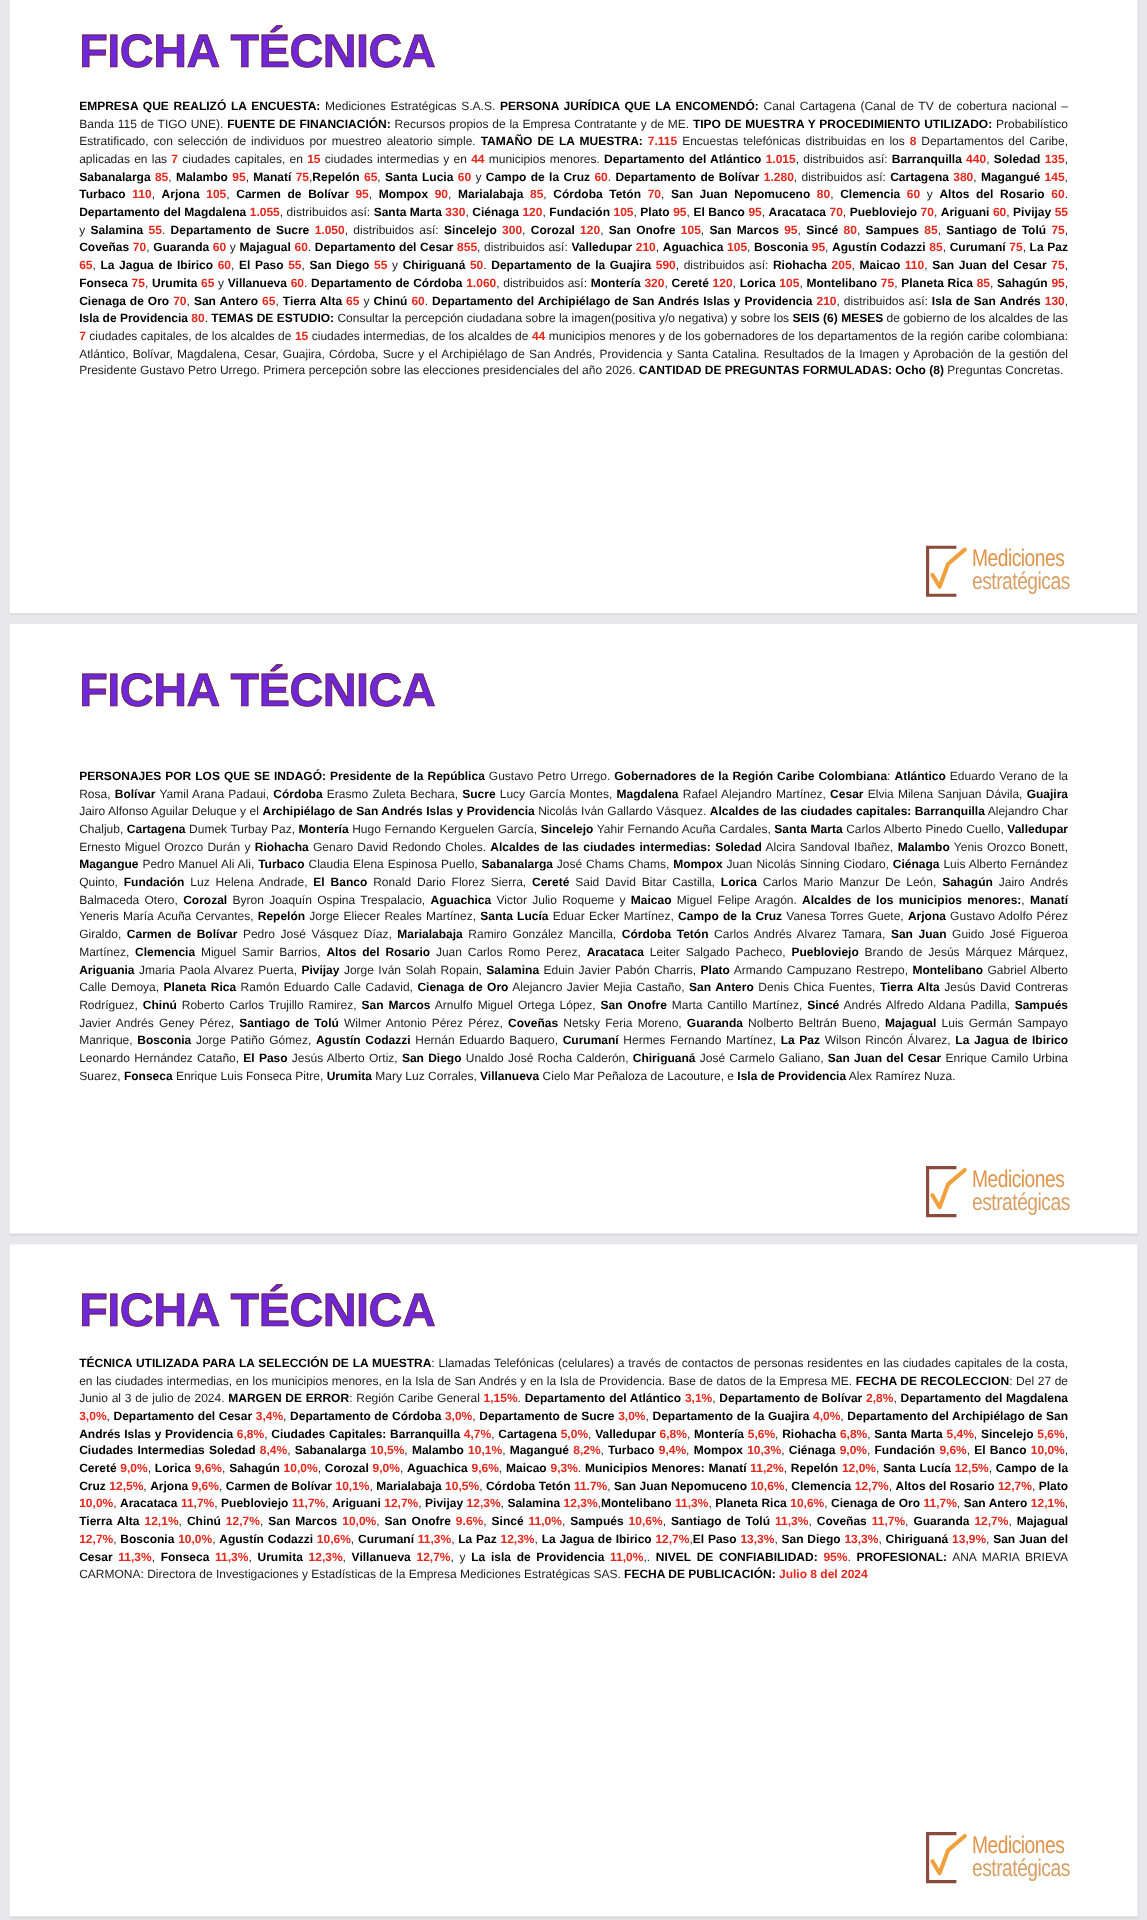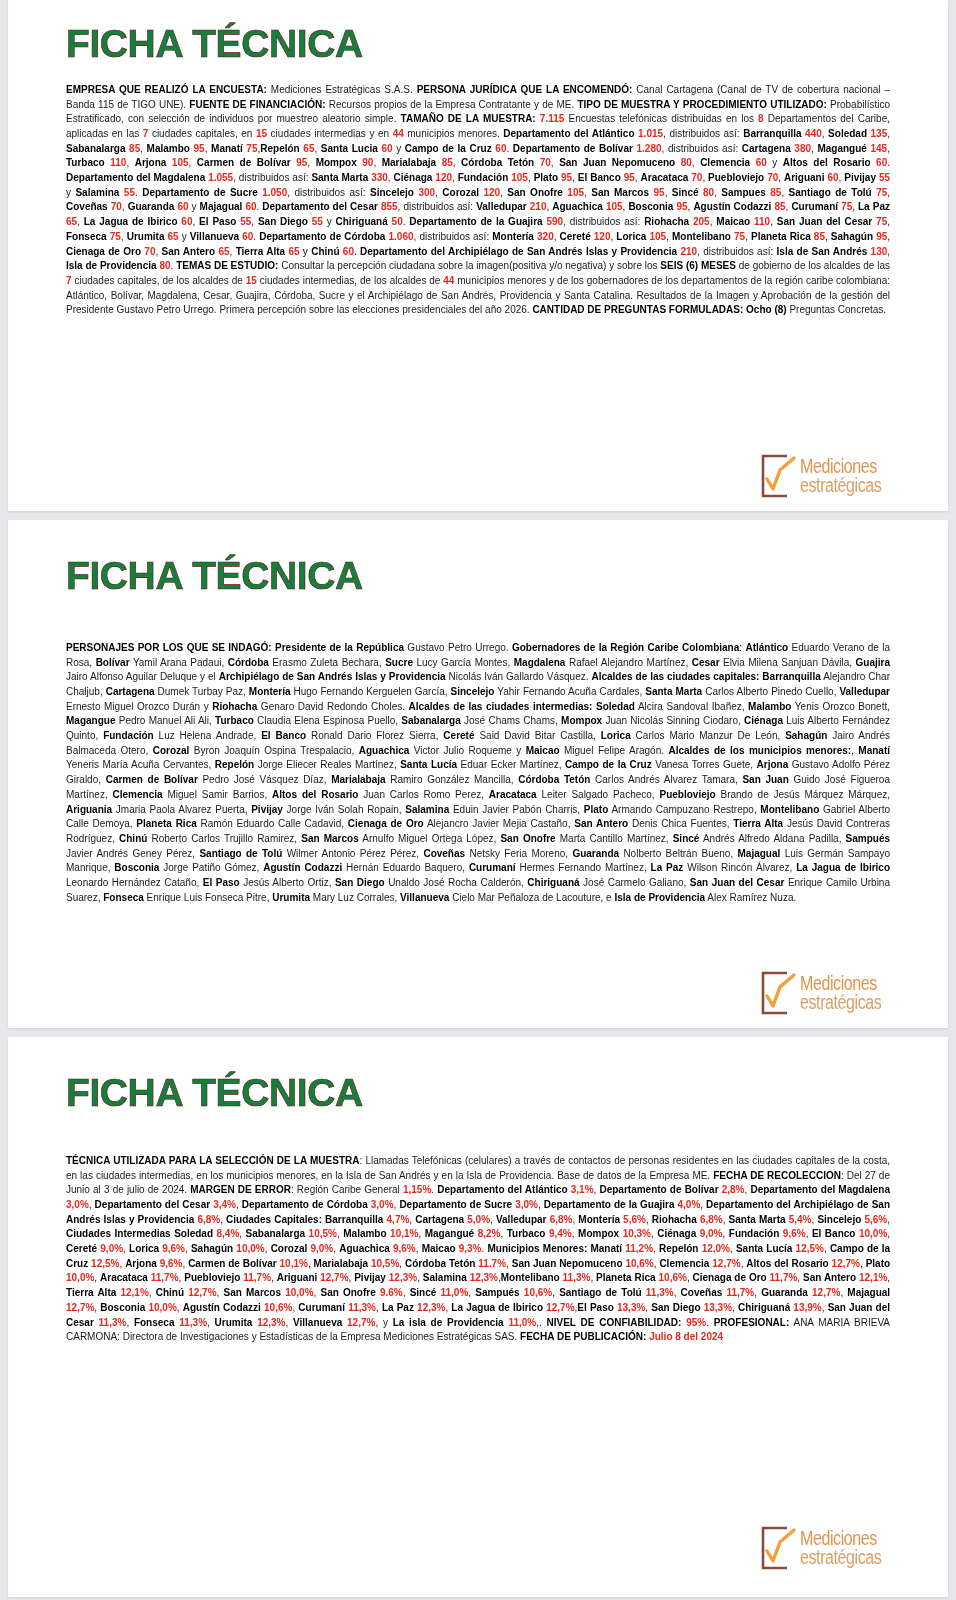--- a/index.html
+++ b/index.html
@@ -32,49 +32,49 @@
   }
   .card-1 { height: 511px; }
   .card-2 { height: 508px; }
   .card-3 { height: 560px; }
 
   .card-title {
     font-family: "Liberation Sans", sans-serif;
     font-size: 39px;
     line-height: 1.05;
     font-weight: bold;
-    color: #15803d;
+    color: #6d28d9;
     letter-spacing: -0.4px;
     margin: 8px 0 0 58px;
     padding: 0;
     -webkit-text-stroke: 0.6px #6b1014;
   }
   .card-1 .card-title { margin-top: 10px; }
   .card-2 .card-title { margin-top: 22px; }
   .card-3 .card-title { margin-top: 22px; }
 
   .body-text {
     margin: 0 58px 0 58px;
     font-size: 10px;
     line-height: 1.47;
     color: #1a1a1a;
     text-align: justify;
     text-justify: inter-word;
     font-family: "Liberation Sans", sans-serif;
   }
   .card-1 .body-text { margin-top: 18px; }
   .card-2 .body-text { margin-top: 44px; }
-  .card-3 .body-text { margin-top: 40px; }
+  .card-3 .body-text { margin-top: 16px; }
 
   .body-text b, .body-text strong { font-weight: bold; color: #000; }
   .num { color: #e8271c; font-weight: bold; }
 
   .logo-wrap {
     position: absolute;
-    right: 46px;
+    right: 36px;
     bottom: 14px;
     display: flex;
     align-items: center;
     height: 54px;
   }
   .card-1 .logo-wrap { bottom: 8px; }
   .card-2 .logo-wrap { bottom: 8px; }
   .card-3 .logo-wrap { bottom: 22px; }
 
   .logo-mark {

